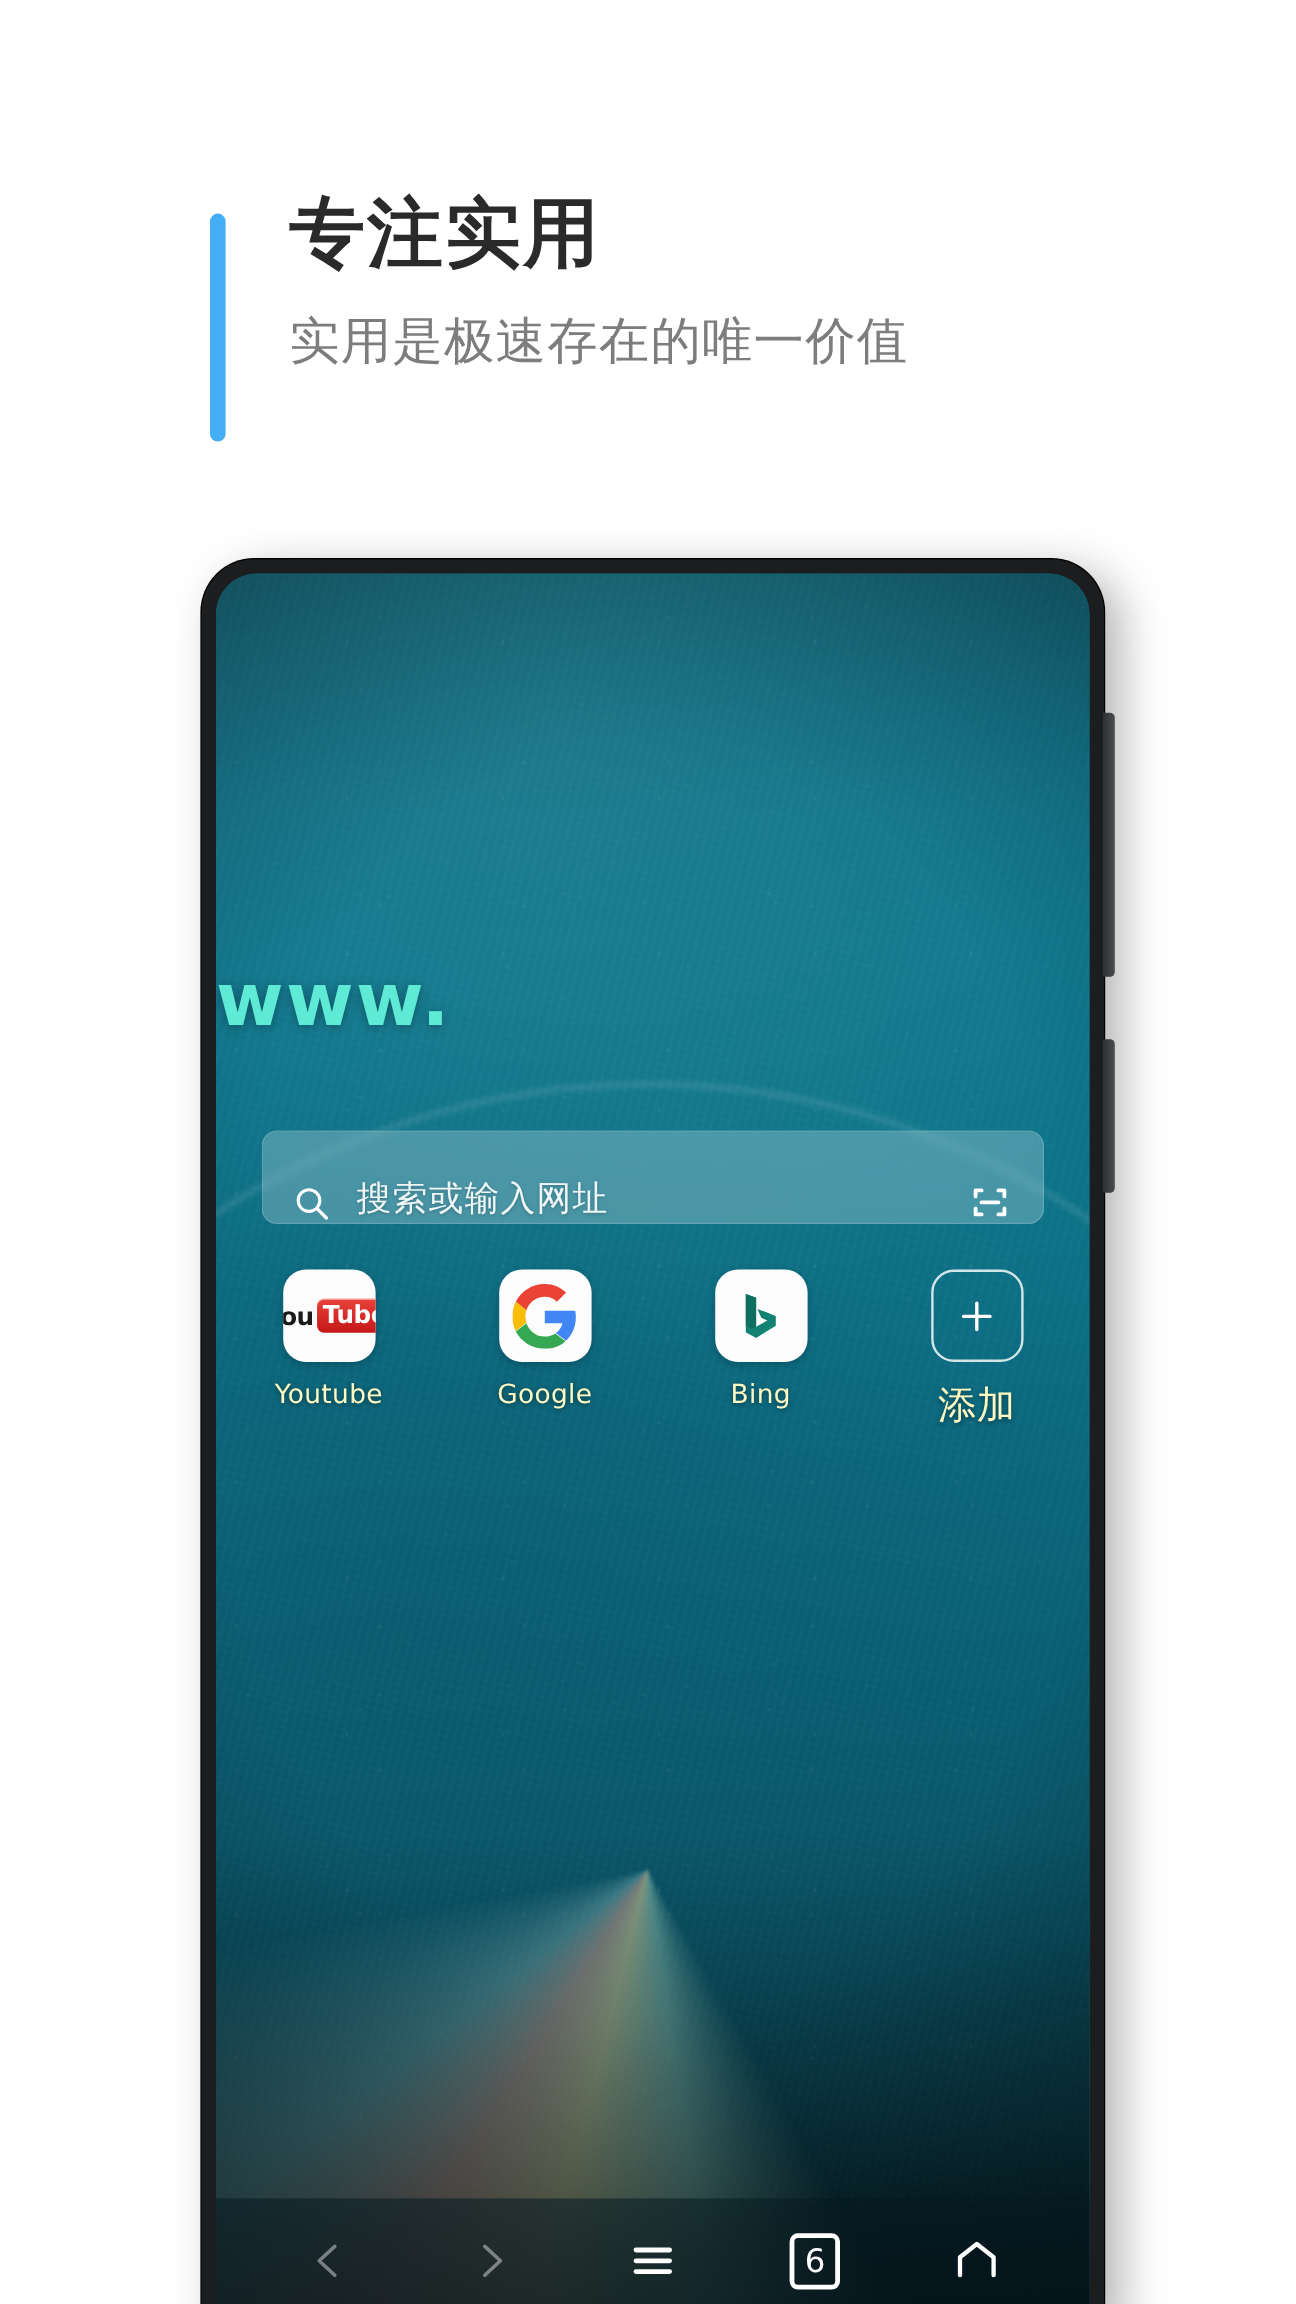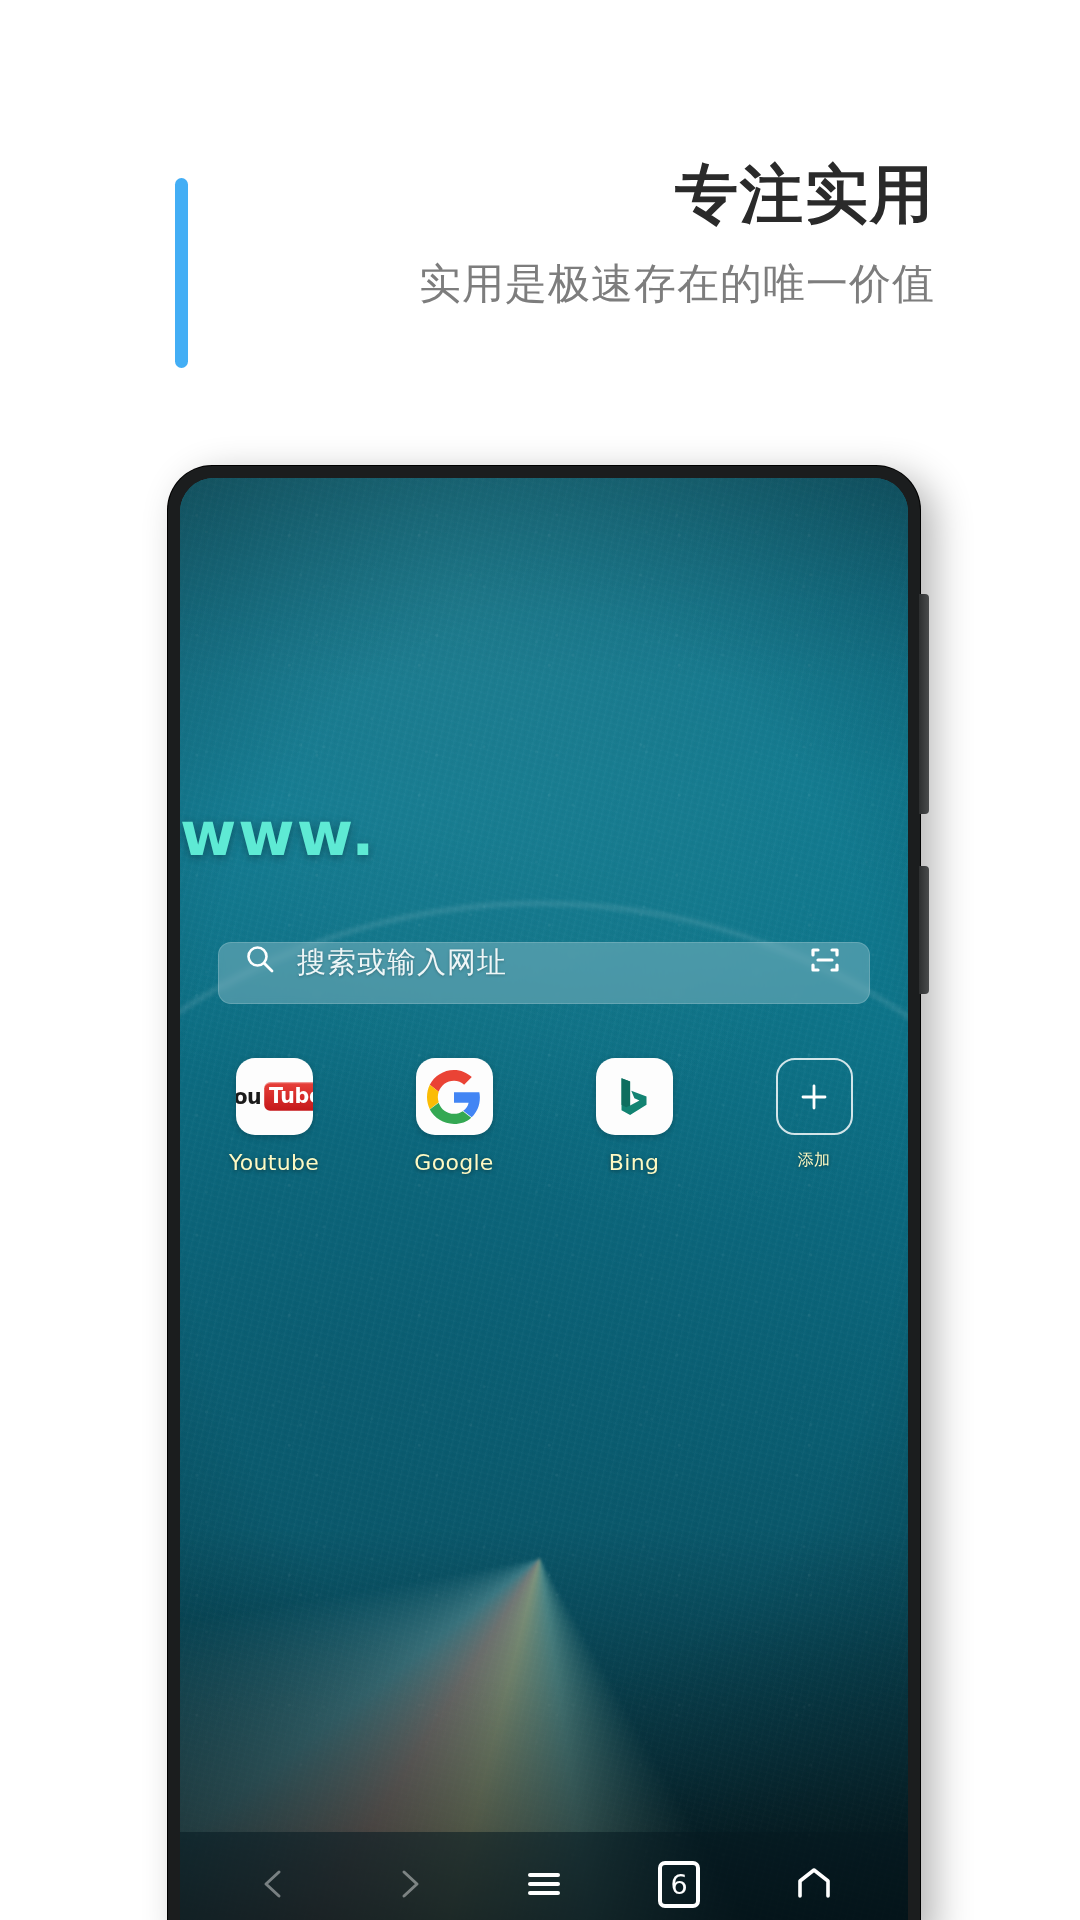--- a/index.html
+++ b/index.html
@@ -10,21 +10,21 @@
     overflow:hidden;
   }
   .page{ position:relative; width:1080px; height:1920px; background:#fff; }
 
   
   .header{ position:absolute; left:175px; top:160px; width:760px; }
   .accent-bar{
     position:absolute; left:-0px; top:18px; width:13px; height:190px;
     background:#43aef5; border-radius:7px;
   }
-  .head-texts{ padding-left:34px;text-align:right; }
+  .head-texts{ padding-left:66px; }
   .title{
     font-size:63px; font-weight:700; color:#2a2a2a;
     letter-spacing:2px; line-height:1.12;
     font-family:"DejaVu Sans","Liberation Sans",sans-serif;
   }
   .subtitle{
     margin-top:28px; font-size:42px; color:#7d7d7d; font-weight:400;
     letter-spacing:1px; line-height:1.2;
     font-family:"DejaVu Sans","Liberation Sans",sans-serif;
   }
@@ -126,26 +126,26 @@
     text-align:left;
     color:#5eead4;
     font-size:61px; font-weight:700; letter-spacing:2px;
     font-family:"DejaVu Sans","Liberation Sans",sans-serif;
     text-shadow:0 2px 10px rgba(0,0,0,.30);
   }
 
   
   .searchbar{
     position:absolute; left:38px; top:464px;
-    width:652px; height:62px;
+    width:652px; height:78px;
     background:rgba(230,248,250,.26);
     border:1px solid rgba(255,255,255,.16);
     border-radius:13px;
     backdrop-filter:blur(3px);
-    display:flex; align-items:flex-start;
+    display:flex; align-items:flex-end;
   }
   .search-ico{ margin-left:25px; width:32px; height:32px; flex:0 0 auto; }
   .search-ph{
     margin-left:21px; flex:1 1 auto;
     color:#eef6f7; font-size:29px; letter-spacing:1px;
     font-family:"DejaVu Sans","Liberation Sans",sans-serif;
     text-shadow:0 1px 3px rgba(0,0,0,.25);
   }
   .scan-ico{ margin-right:27px; width:34px; height:34px; flex:0 0 auto; }
 
@@ -165,21 +165,21 @@
   .sc-tile.ghost{
     background:transparent; border:2px solid rgba(255,255,255,.82);
     box-shadow:none;
   }
   .sc-label{
     margin-top:15px; color:#fef9c3; font-size:22px; letter-spacing:.3px;
     font-family:"DejaVu Sans","Liberation Sans",sans-serif;
     text-shadow:0 1px 4px rgba(0,0,0,.45);
     white-space:nowrap;
   }
-  .sc-label.cn{ font-size:16px; }
+  .sc-label.cn{ font-size:32px; }
 
   
   .yt{ display:flex; align-items:center; transform:scale(.98); }
   .yt-you{
     font-family:"DejaVu Sans","Liberation Sans",sans-serif;
     font-weight:700; font-size:21px; color:#1a1a1a; letter-spacing:-.6px;
   }
   .yt-tube{
     margin-left:3px;
     background:linear-gradient(180deg,#e8413a 0%,#c5171a 100%);

